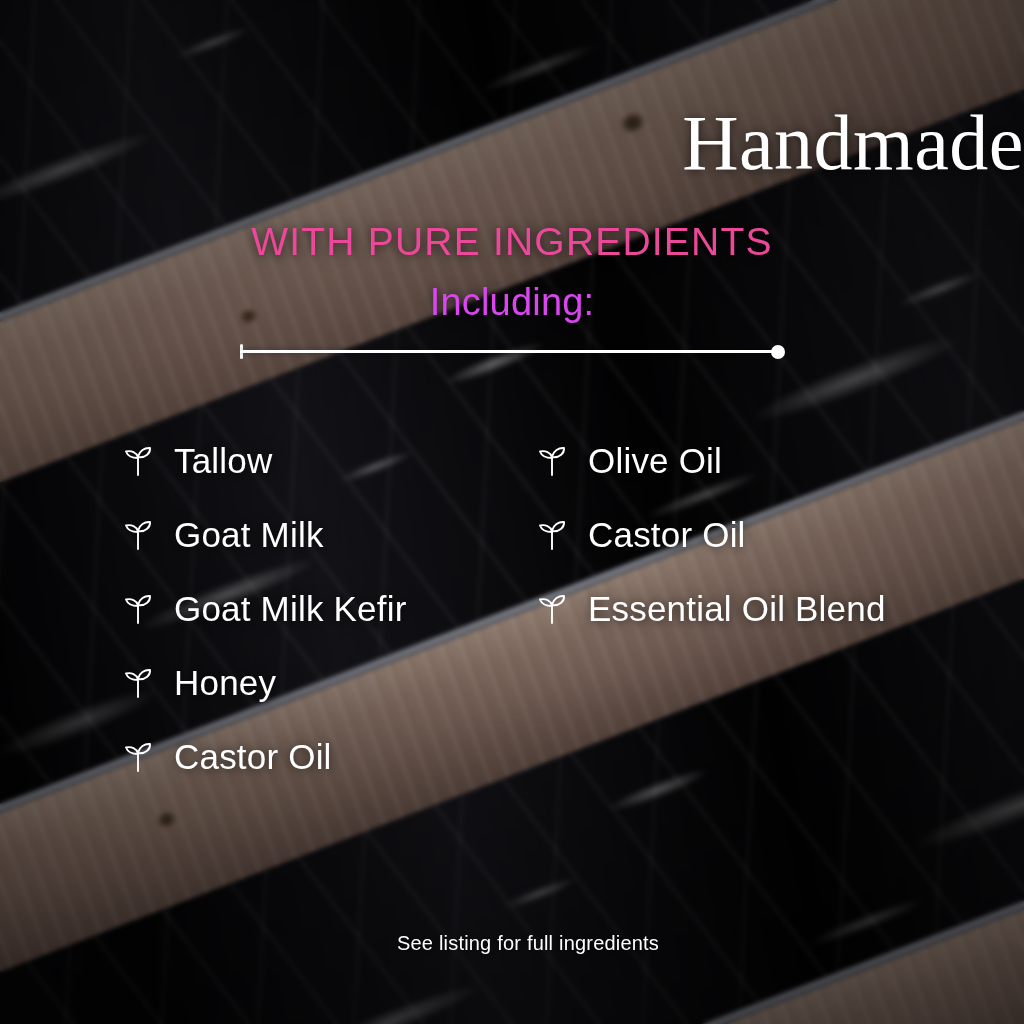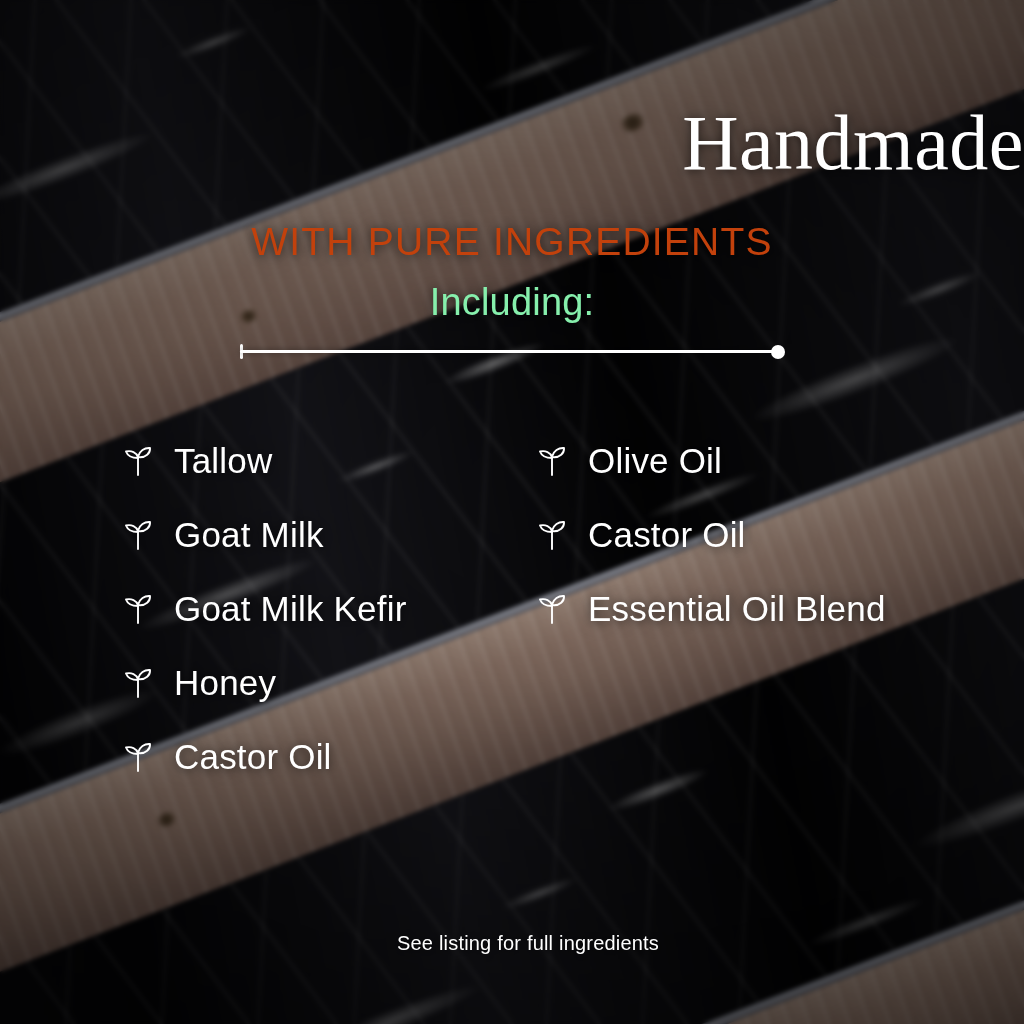--- a/index.html
+++ b/index.html
@@ -133,30 +133,30 @@
     letter-spacing:.5px;
     color:#ffffff;
   }
 
   .subtitle{
     position:absolute;left:0;right:0;top:222px;
     text-align:center;
     font-size:39px;line-height:1.05;
     font-weight:400;
     letter-spacing:1.2px;
-    color:#c2410c;
+    color:#ec4899;
   }
 
   .including{
     position:absolute;left:0;right:0;top:283px;
     text-align:center;
     font-size:38px;line-height:1.05;
     font-weight:400;
     letter-spacing:.2px;
-    color:#86efac;
+    color:#d946ef;
   }
 
   
   .divider{
     position:absolute;left:240px;top:342px;width:542px;height:18px;
   }
   .divider .line{
     position:absolute;left:0;top:8px;width:100%;height:2.5px;
     background:#ffffff;border-radius:2px;
     box-shadow:0 0 6px rgba(0,0,0,.45);

